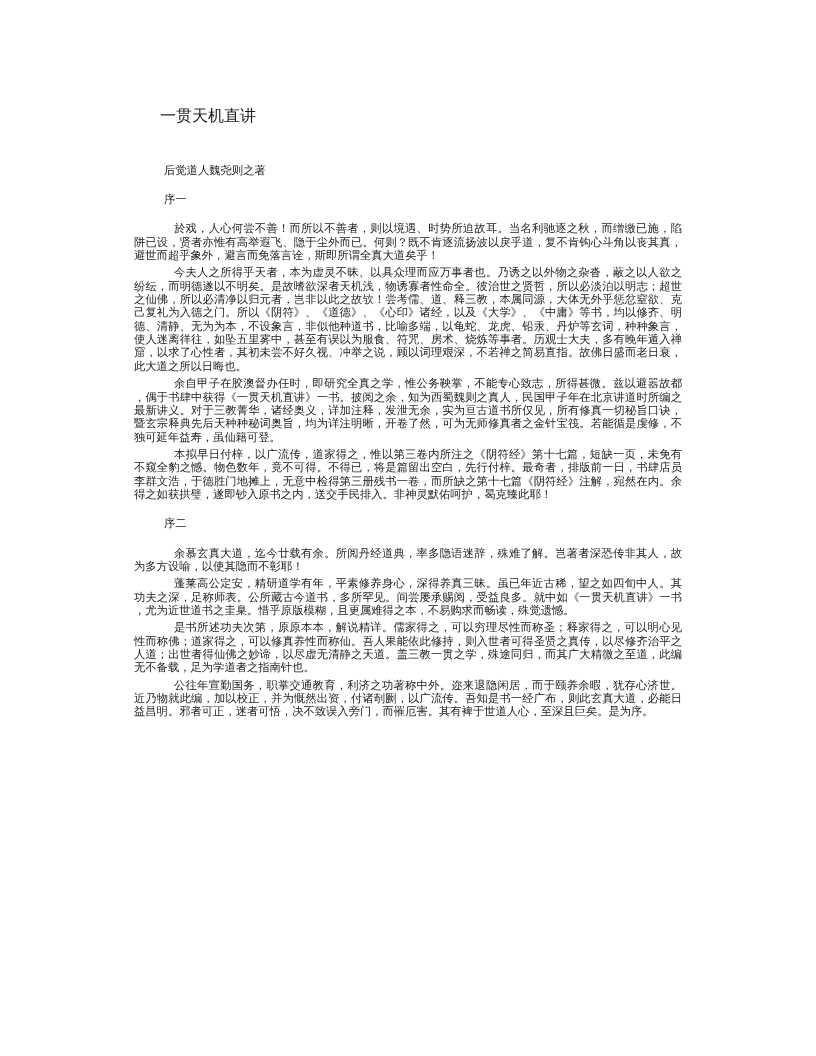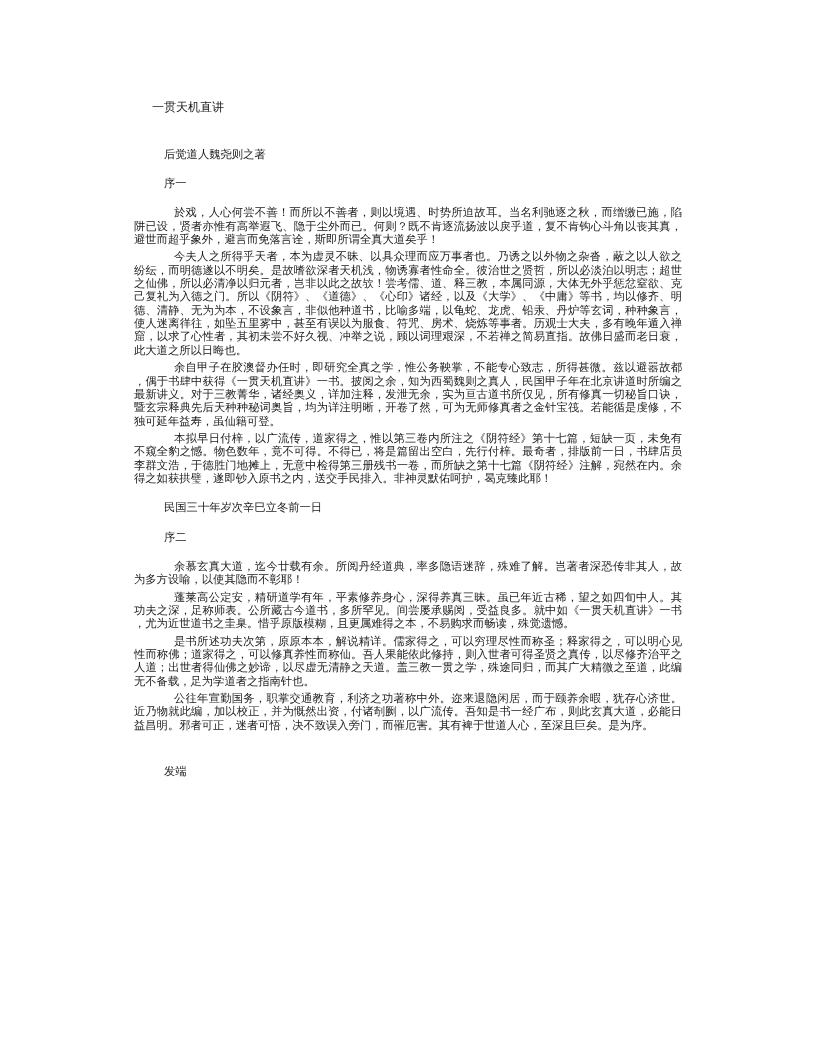--- a/index.html
+++ b/index.html
@@ -55,42 +55,40 @@
     text-justify: inter-ideograph;
   }
 
   .blank {
     height: 13.35px;
     line-height: 13.35px;
     font-size: 11.3px;
   }
 
   .title-line {
-    margin: 4px;
+    margin: 12px;
     padding: 0;
     text-indent: 18px;
-    font-size: 12px;
+    font-size: 16px;
     line-height: 13.35px;
   }
 </style>
 </head>
 <body>
 
 <div class="page">
   <div class="doc-body" id="doc-body">
       <div class="title-line">一贯天机直讲</div>
       <div class="blank">&nbsp;</div>
       <div class="line">后觉道人魏尧则之著</div>
       <div class="line">序一</div>
       <div class="para">於戏，人心何尝不善！而所以不善者，则以境遇、时势所迫故耳。当名利驰逐之秋，而缯缴已施，陷阱已设，贤者亦惟有高举遐飞、隐于尘外而已。何则？既不肯逐流扬波以戾乎道，复不肯钩心斗角以丧其真，避世而超乎象外，避言而免落言诠，斯即所谓全真大道矣乎！</div>
       <div class="para">今夫人之所得乎天者，本为虚灵不昧、以具众理而应万事者也。乃诱之以外物之杂沓，蔽之以人欲之纷纭，而明德遂以不明矣。是故嗜欲深者天机浅，物诱寡者性命全。彼治世之贤哲，所以必淡泊以明志；超世之仙佛，所以必清净以归元者，岂非以此之故欤！尝考儒、道、释三教，本属同源，大体无外乎惩忿窒欲、克己复礼为入德之门。所以《阴符》、《道德》、《心印》诸经，以及《大学》、《中庸》等书，均以修齐、明德、清静、无为为本，不设象言，非似他种道书，比喻多端，以龟蛇、龙虎、铅汞、丹炉等玄词，种种象言，使人迷离徉往，如坠五里雾中，甚至有误以为服食、符咒、房术、烧炼等事者。历观士大夫，多有晚年遁入禅窟，以求了心性者，其初未尝不好久视、冲举之说，顾以词理艰深，不若禅之简易直指。故佛日盛而老日衰，此大道之所以日晦也。</div>
       <div class="para">余自甲子在胶澳督办任时，即研究全真之学，惟公务鞅掌，不能专心致志，所得甚微。兹以避嚣故都，偶于书肆中获得《一贯天机直讲》一书。披阅之余，知为西蜀魏则之真人，民国甲子年在北京讲道时所编之最新讲义。对于三教菁华，诸经奥义，详加注释，发泄无余，实为亘古道书所仅见，所有修真一切秘旨口诀，暨玄宗释典先后天种种秘词奥旨，均为详注明晰，开卷了然，可为无师修真者之金针宝筏。若能循是虔修，不独可延年益寿，虽仙籍可登。</div>
       <div class="para">本拟早日付梓，以广流传，道家得之，惟以第三卷内所注之《阴符经》第十七篇，短缺一页，未免有不窥全豹之憾。物色数年，竟不可得。不得已，将是篇留出空白，先行付梓。最奇者，排版前一日，书肆店员李群文浩，于德胜门地摊上，无意中检得第三册残书一卷，而所缺之第十七篇《阴符经》注解，宛然在内。余得之如获拱璧，遂即钞入原书之内，送交手民排入。非神灵默佑呵护，曷克臻此耶！</div>
-      <div class="line">民国三十年岁次辛巳立冬前一日</div>
       <div class="line">序二</div>
       <div class="para">余慕玄真大道，迄今廿载有余。所阅丹经道典，率多隐语迷辞，殊难了解。岂著者深恐传非其人，故为多方设喻，以使其隐而不彰耶！</div>
       <div class="para">蓬莱高公定安，精研道学有年，平素修养身心，深得养真三昧。虽已年近古稀，望之如四旬中人。其功夫之深，足称师表。公所藏古今道书，多所罕见。间尝屡承赐阅，受益良多。就中如《一贯天机直讲》一书，尤为近世道书之圭臬。惜乎原版模糊，且更属难得之本，不易购求而畅读，殊觉遗憾。</div>
       <div class="para">是书所述功夫次第，原原本本，解说精详。儒家得之，可以穷理尽性而称圣；释家得之，可以明心见性而称佛；道家得之，可以修真养性而称仙。吾人果能依此修持，则入世者可得圣贤之真传，以尽修齐治平之人道；出世者得仙佛之妙谛，以尽虚无清静之天道。盖三教一贯之学，殊途同归，而其广大精微之至道，此编无不备载，足为学道者之指南针也。</div>
       <div class="para">公往年宣勤国务，职掌交通教育，利济之功著称中外。迩来退隐闲居，而于颐养余暇，犹存心济世。近乃物就此编，加以校正，并为慨然出资，付诸剞劂，以广流传。吾知是书一经广布，则此玄真大道，必能日益昌明。邪者可正，迷者可悟，决不致误入旁门，而罹厄害。其有裨于世道人心，至深且巨矣。是为序。</div>
       <div class="blank">&nbsp;</div>
-      <div class="line">发端</div>
     </div>
 </div>
 
 </body></html>

